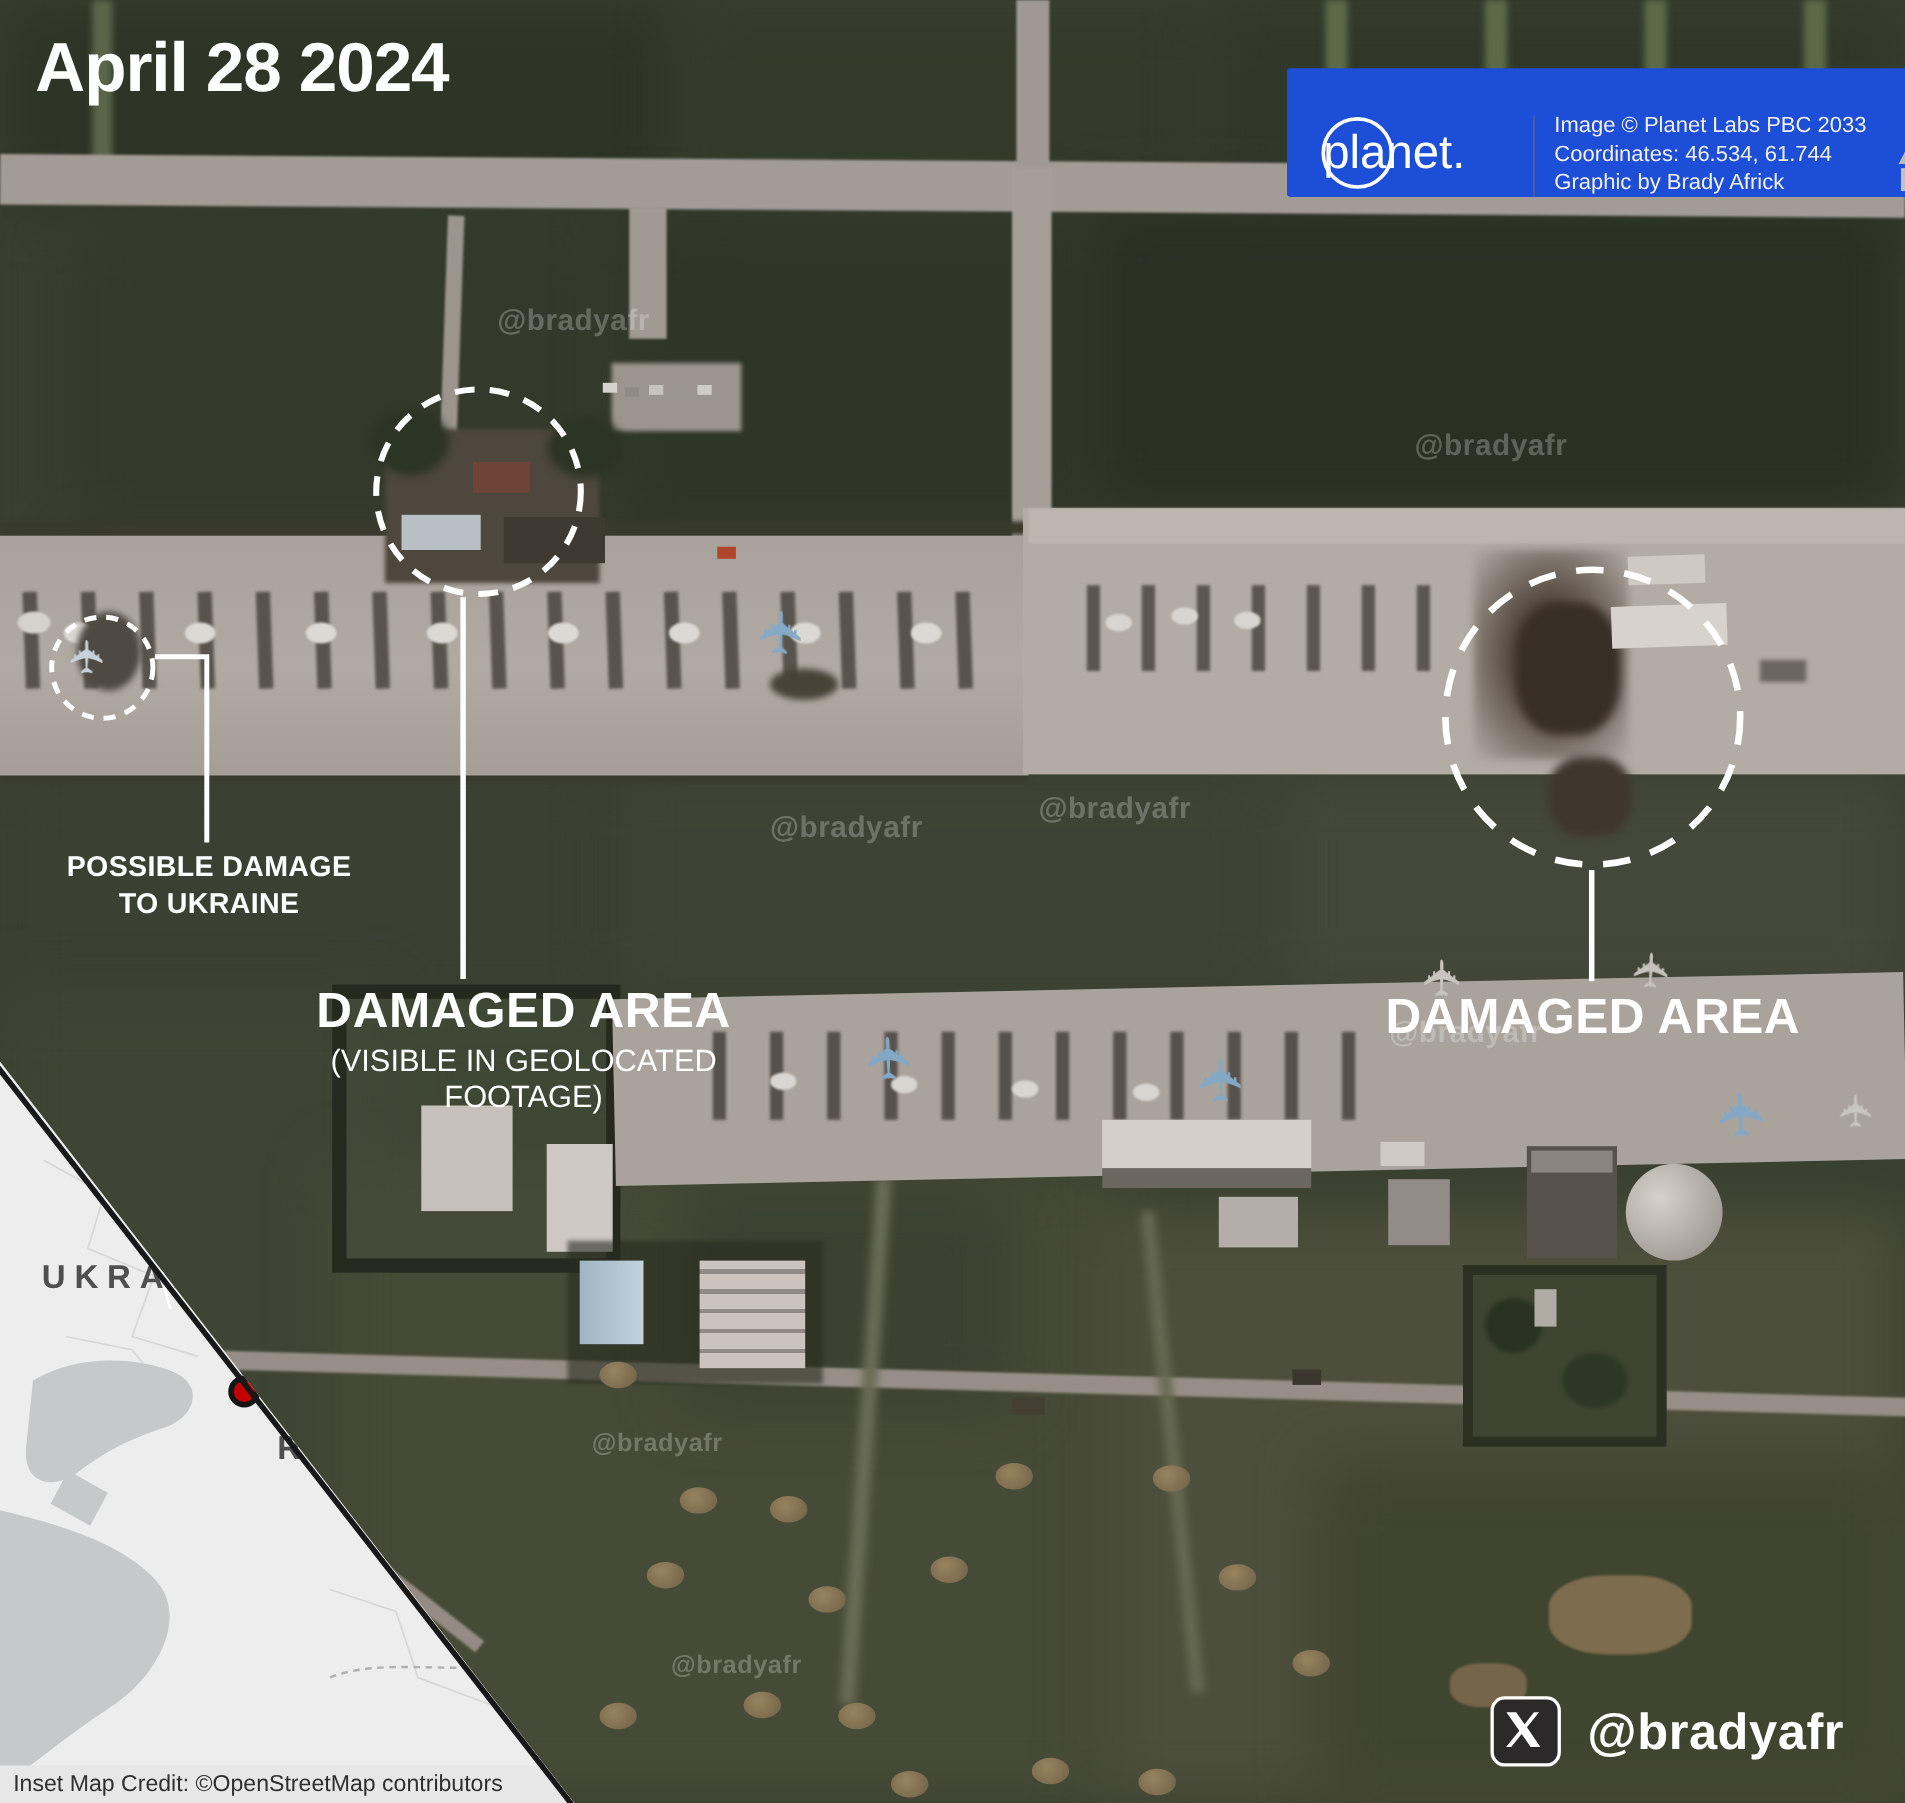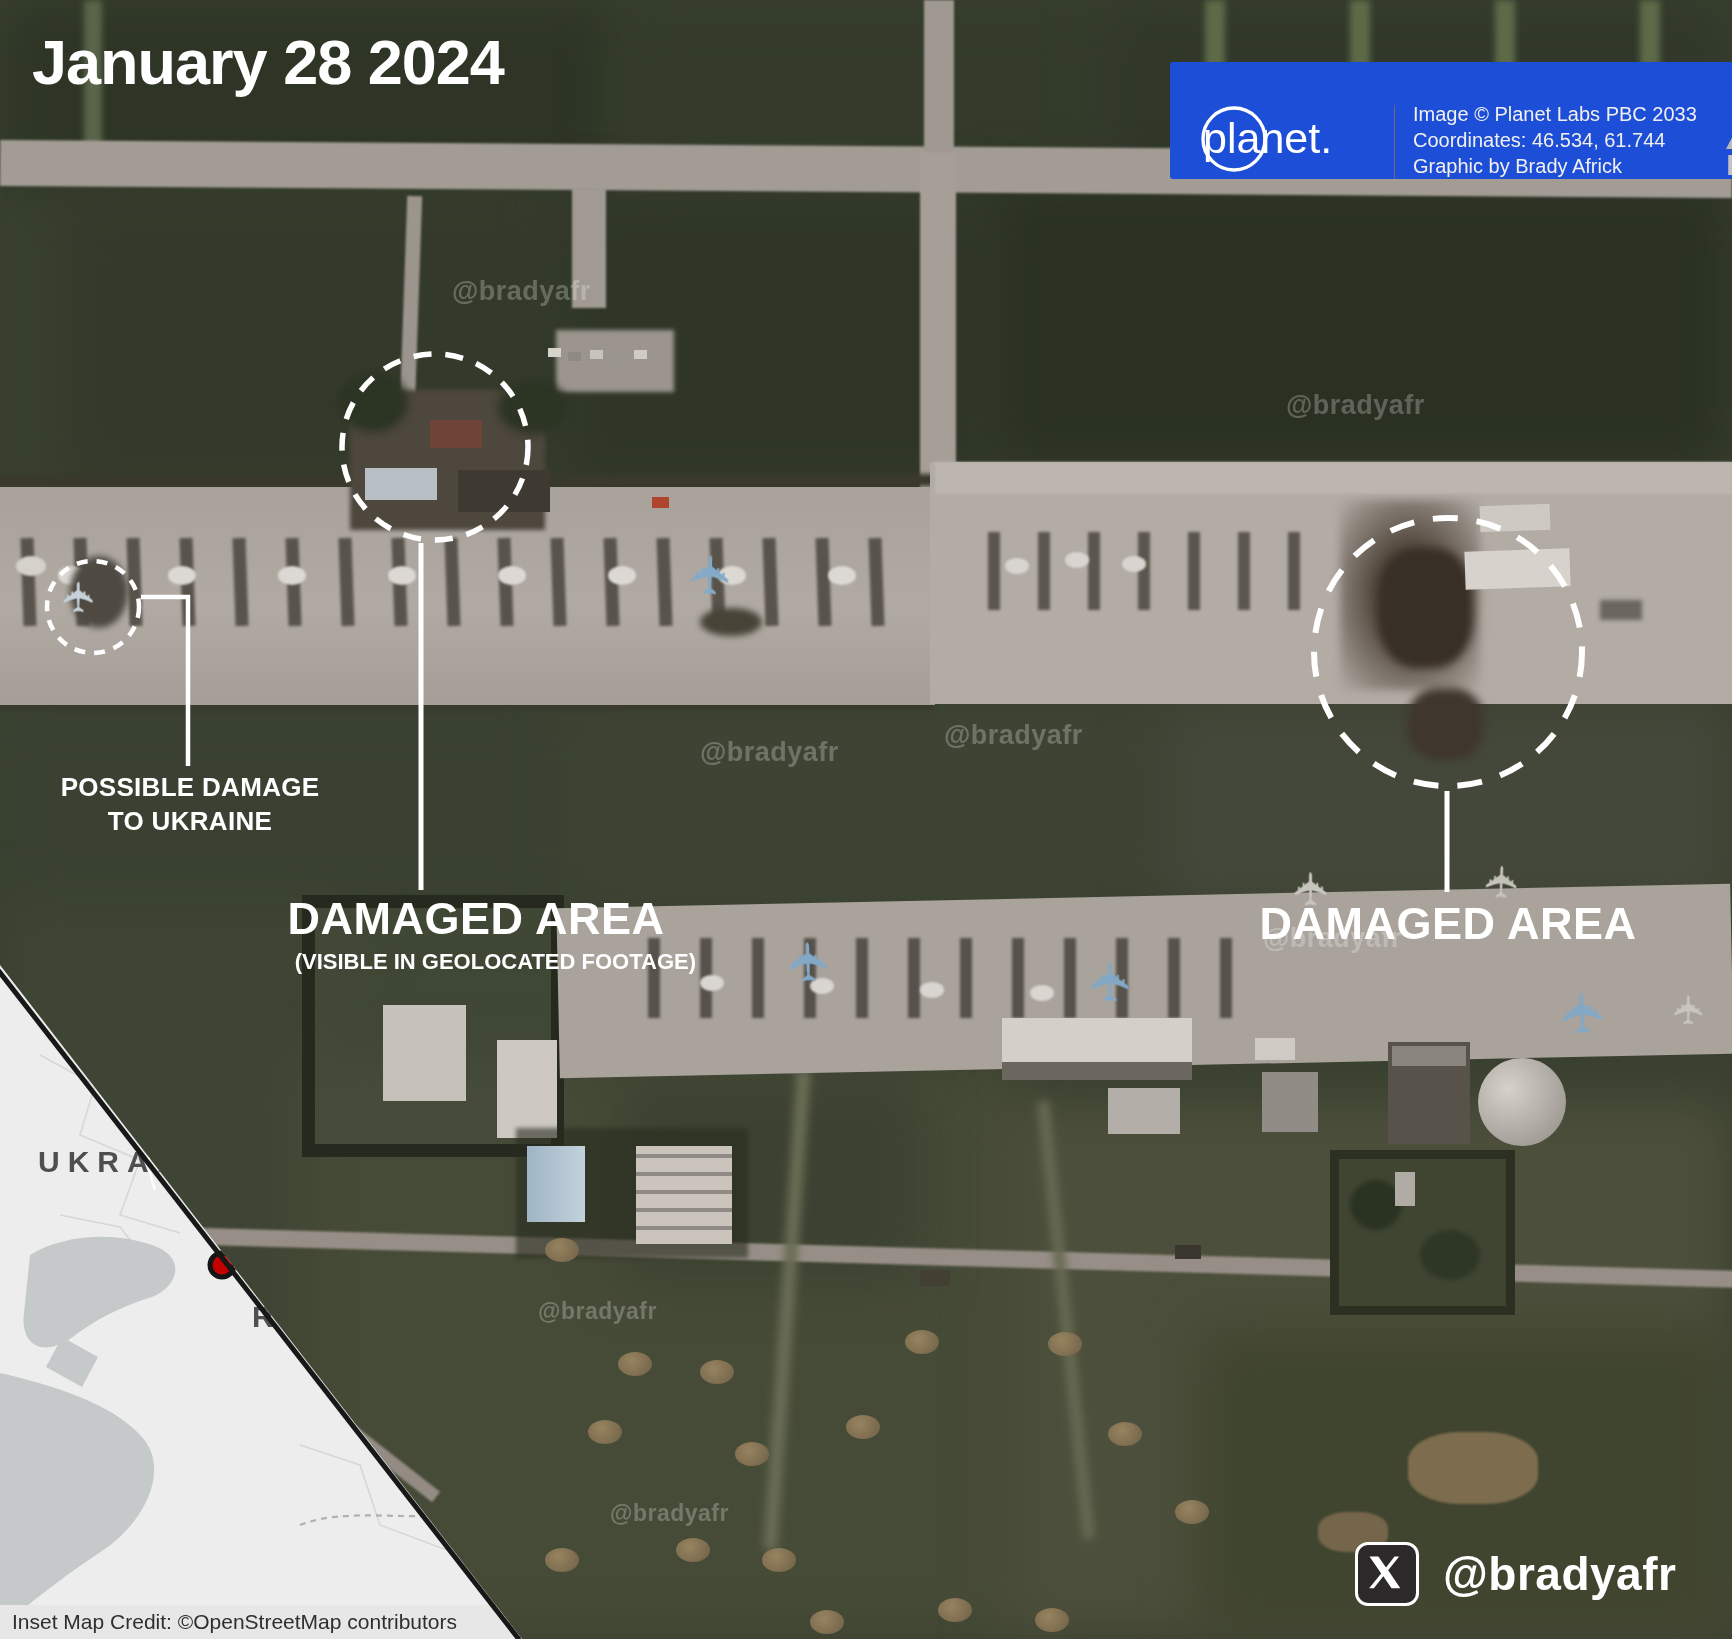--- a/index.html
+++ b/index.html
@@ -10,21 +10,21 @@
   .noevt{pointer-events:none;}
 
   
   #scene{position:absolute;inset:0;}
 
   
   .anno{position:absolute;color:#fff;font-weight:bold;text-align:center;}
   #lbl-aircraft{left:55px;top:770px;width:270px;font-size:26px;line-height:34px;letter-spacing:.3px;}
   #lbl-left{left:256px;top:896px;width:440px;}
   #lbl-left .t{font-size:45px;line-height:46px;letter-spacing:.5px;}
-  #lbl-left .s{font-size:22px;margin-top:7px;font-weight:bold;text-align:right;}
+  #lbl-left .s{font-size:28px;margin-top:7px;font-weight:normal;}
   #lbl-right{left:1227px;top:898px;width:442px;}
   #lbl-right .t{font-size:45px;letter-spacing:.5px;}
 
   
   #title{position:absolute;left:32px;top:26px;color:#fff;font-size:63px;
          font-weight:bold;letter-spacing:-1px;}
 
   
   #creditbox{position:absolute;left:1170px;top:62px;width:602px;height:117px;
     background:#1d4ed8;display:flex;align-items:flex-end;border-radius:3px 0 0 3px;}
@@ -242,21 +242,21 @@
 
   <div class="anno" id="lbl-left">
     <div class="t">DAMAGED AREA</div>
     <div class="s">(VISIBLE IN GEOLOCATED FOOTAGE)</div>
   </div>
 
   <div class="anno" id="lbl-right">
     <div class="t">DAMAGED AREA</div>
   </div>
 
-  <div id="title">January 28 2024</div>
+  <div id="title">April 28 2024</div>
 
   <div id="creditbox">
     <svg class="logo" width="186" height="80">
       <circle cx="38" cy="40" r="31" fill="none" stroke="#fff" stroke-width="3.4"></circle>
       <text x="7" y="54" fill="#fff" font-size="43" font-family="Liberation Sans, sans-serif">planet.</text>
     </svg>
     <div class="vdiv"></div>
     <div class="ctext">
       <div>Image © Planet Labs PBC 2033</div>
       <div>Coordinates: 46.534, 61.744</div>

